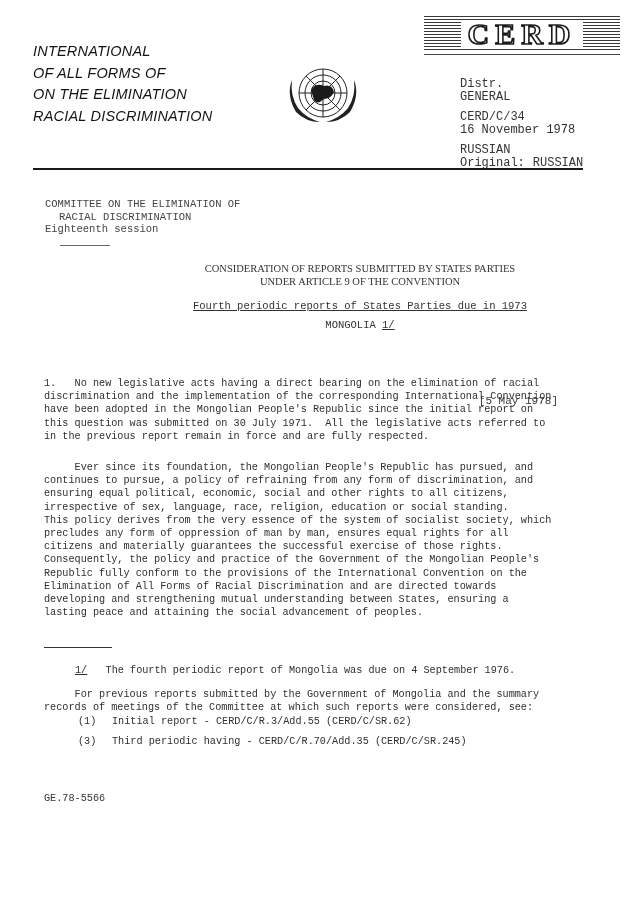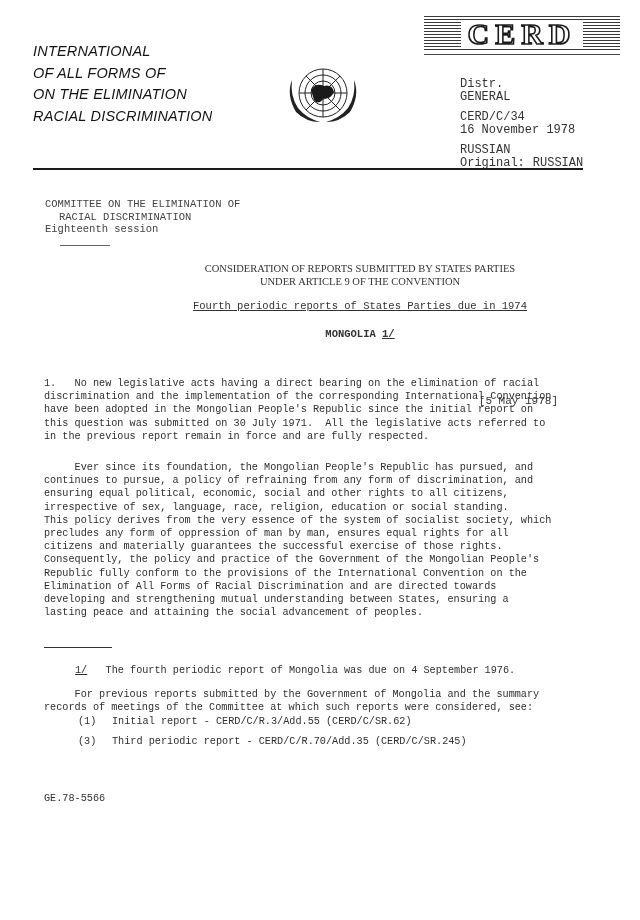--- a/index.html
+++ b/index.html
@@ -37,21 +37,21 @@
 
   .header-rule { position: absolute; left: 33px; top: 168px; width: 550px; height: 2px; background: #1a1a1a; }
 
   .committee { position: absolute; left: 45px; top: 198px; font-size: 10.5px; line-height: 12.5px; color: #444; }
   .committee .indent { padding-left: 14px; }
   .short-rule { position: absolute; left: 60px; top: 245px; width: 50px; height: 1px; background: #666; }
 
   .centered { position: absolute; left: 150px; width: 420px; text-align: center; font-size: 10.5px; color: #333; }
   .consideration { top: 262px; line-height: 13px; font-family: Liberation Serif, serif; }
   .fourth { top: 300px; text-decoration: underline; }
-  .mongolia { top: 328px; font-weight: bold; }
+  .mongolia { top: 319px; }
   .mongolia u { text-decoration: underline; }
   .date-bracket { position: absolute; right: 82px; top: 347px; font-size: 11px; color: #333; margin-top: 48px; }
 
   .para { position: absolute; left: 44px; width: 570px; font-size: 10.2px; line-height: 13.2px; color: #2f2f2f; white-space: pre; }
   .para1 { top: 377px; }
   .para2 { top: 461px; }
 
   .fn-rule { position: absolute; left: 44px; top: 647px; width: 68px; height: 1px; background: #333; }
   .fn { position: absolute; left: 44px; font-size: 10.2px; line-height: 13.2px; color: #2f2f2f; white-space: pre; }
   .fn1 { top: 664px; left: 75px; }
@@ -115,21 +115,21 @@
   <div>COMMITTEE ON THE ELIMINATION OF</div>
   <div class="indent">RACIAL DISCRIMINATION</div>
   <div>Eighteenth session</div>
 </div>
 <div class="short-rule"></div>
 
 <div class="centered consideration mono">
   <div>CONSIDERATION OF REPORTS SUBMITTED BY STATES PARTIES</div>
   <div>UNDER ARTICLE 9 OF THE CONVENTION</div>
 </div>
-<div class="centered fourth mono">Fourth periodic reports of States Parties due in 1974</div>
+<div class="centered fourth mono">Fourth periodic reports of States Parties due in 1973</div>
 <div class="centered mongolia mono">
   <span>MONGOLIA</span> <u>1/</u>
 </div>
 <div class="date-bracket mono">[5 May 1978]</div>
 
 <div class="para para1 mono">1.   No new legislative acts having a direct bearing on the elimination of racial
 discrimination and the implementation of the corresponding International Convention
 have been adopted in the Mongolian People's Republic since the initial report on
 this question was submitted on 30 July 1971.  All the legislative acts referred to
 in the previous report remain in force and are fully respected.</div>
@@ -146,16 +146,16 @@
 developing and strengthening mutual understanding between States, ensuring a
 lasting peace and attaining the social advancement of peoples.</div>
 
 <div class="fn-rule"></div>
 <div class="fn fn1 mono"><u>1/</u><span>   The fourth periodic report of Mongolia was due on 4 September 1976.</span></div>
 <div class="fn fn2 mono">     For previous reports submitted by the Government of Mongolia and the summary
 records of meetings of the Committee at which such reports were considered, see:</div>
 
 <div class="fn-list mono">
   <div><span class="num">(1)</span><span>Initial report - CERD/C/R.3/Add.55 (CERD/C/SR.62)</span></div>
-  <div><span class="num">(3)</span><span>Third periodic report - CERD/C/R.70/Add.35 (CERD/C/SR.245)</span></div>
+  <div><span class="num">(3)</span><span>Third periodic having - CERD/C/R.70/Add.35 (CERD/C/SR.245)</span></div>
 </div>
 
 <div class="doc-code mono">GE.78-5566</div>
 
 </body></html>

